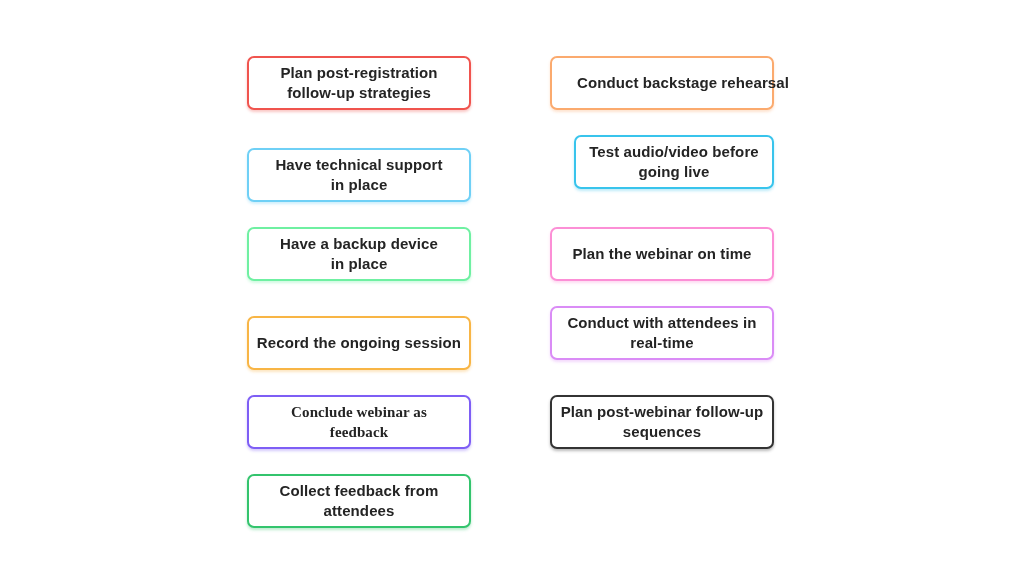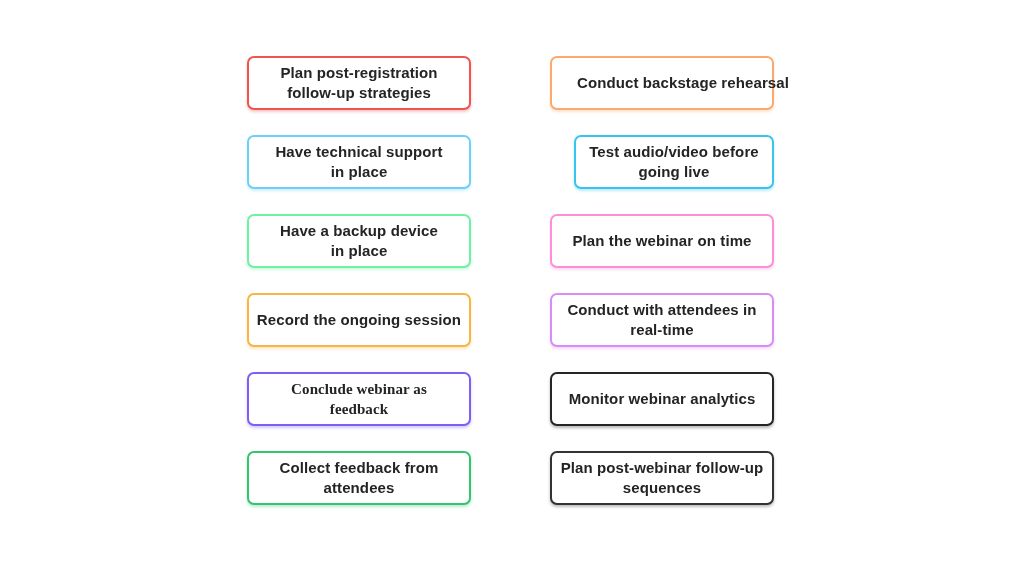--- a/index.html
+++ b/index.html
@@ -54,51 +54,48 @@
 
 <div class="canvas">
   <div class="task-grid" id="task-grid">
       <div class="task-box" style="border-color: rgb(240, 84, 78); box-shadow: rgba(240, 84, 78, 0.333) 0px 2px 3px;">
         <span class="line">Plan post-registration</span>
         <span class="line">follow-up strategies</span>
       </div>
       <div class="task-box" style="border-color: rgb(251, 170, 110); box-shadow: rgba(251, 170, 110, 0.333) 0px 2px 3px; padding-left: 48px;">
         <span class="line">Conduct backstage rehearsal</span>
       </div>
-      <div class="task-box" style="border-color: rgb(111, 208, 246); box-shadow: rgba(111, 208, 246, 0.333) 0px 2px 3px;">
+      <div class="task-box" style="border-color: rgb(111, 208, 246); box-shadow: rgba(111, 208, 246, 0.333) 0px 2px 3px; margin-top: 13px;">
         <span class="line">Have technical support</span>
         <span class="line">in place</span>
       </div>
       <div class="task-box" style="border-color: rgb(56, 196, 236); box-shadow: rgba(56, 196, 236, 0.333) 0px 2px 3px; margin-left: 24px;">
         <span class="line">Test audio/video before</span>
         <span class="line">going live</span>
       </div>
       <div class="task-box" style="border-color: rgb(111, 240, 162); box-shadow: rgba(111, 240, 162, 0.333) 0px 2px 3px;">
         <span class="line">Have a backup device</span>
         <span class="line">in place</span>
       </div>
       <div class="task-box" style="border-color: rgb(252, 143, 214); box-shadow: rgba(252, 143, 214, 0.333) 0px 2px 3px;">
         <span class="line">Plan the webinar on time</span>
       </div>
-      <div class="task-box" style="border-color: rgb(248, 181, 69); box-shadow: rgba(248, 181, 69, 0.333) 0px 2px 3px;">
+      <div class="task-box" style="border-color: rgb(248, 181, 69); box-shadow: rgba(248, 181, 69, 0.333) 0px 2px 3px; margin-top: 10px;">
         <span class="line">Record the ongoing session</span>
       </div>
       <div class="task-box" style="border-color: rgb(218, 140, 246); box-shadow: rgba(218, 140, 246, 0.333) 0px 2px 3px;">
         <span class="line">Conduct with attendees in</span>
         <span class="line">real-time</span>
       </div>
       <div class="task-box" style="border-color: rgb(126, 94, 245); box-shadow: rgba(126, 94, 245, 0.333) 0px 2px 3px; font-family: Liberation Serif, serif;">
         <span class="line">Conclude webinar as</span>
         <span class="line">feedback</span>
       </div>
-      <div class="task-box" style="border-color: rgb(38, 38, 38); box-shadow: rgba(38, 38, 38, 0.333) 0px 2px 3px;">
-        <span class="line">Monitor webinar analytics</span>
+      <div class="task-box" style="border-color: rgb(51, 51, 51); box-shadow: rgba(51, 51, 51, 0.333) 0px 2px 3px;">
+        <span class="line">Plan post-webinar follow-up</span>
+        <span class="line">sequences</span>
       </div>
       <div class="task-box" style="border-color: rgb(51, 196, 109); box-shadow: rgba(51, 196, 109, 0.333) 0px 2px 3px;">
         <span class="line">Collect feedback from</span>
         <span class="line">attendees</span>
       </div>
-      <div class="task-box" style="border-color: rgb(51, 51, 51); box-shadow: rgba(51, 51, 51, 0.333) 0px 2px 3px;">
-        <span class="line">Plan post-webinar follow-up</span>
-        <span class="line">sequences</span>
-      </div>
     </div>
 </div>
 
 </body></html>

